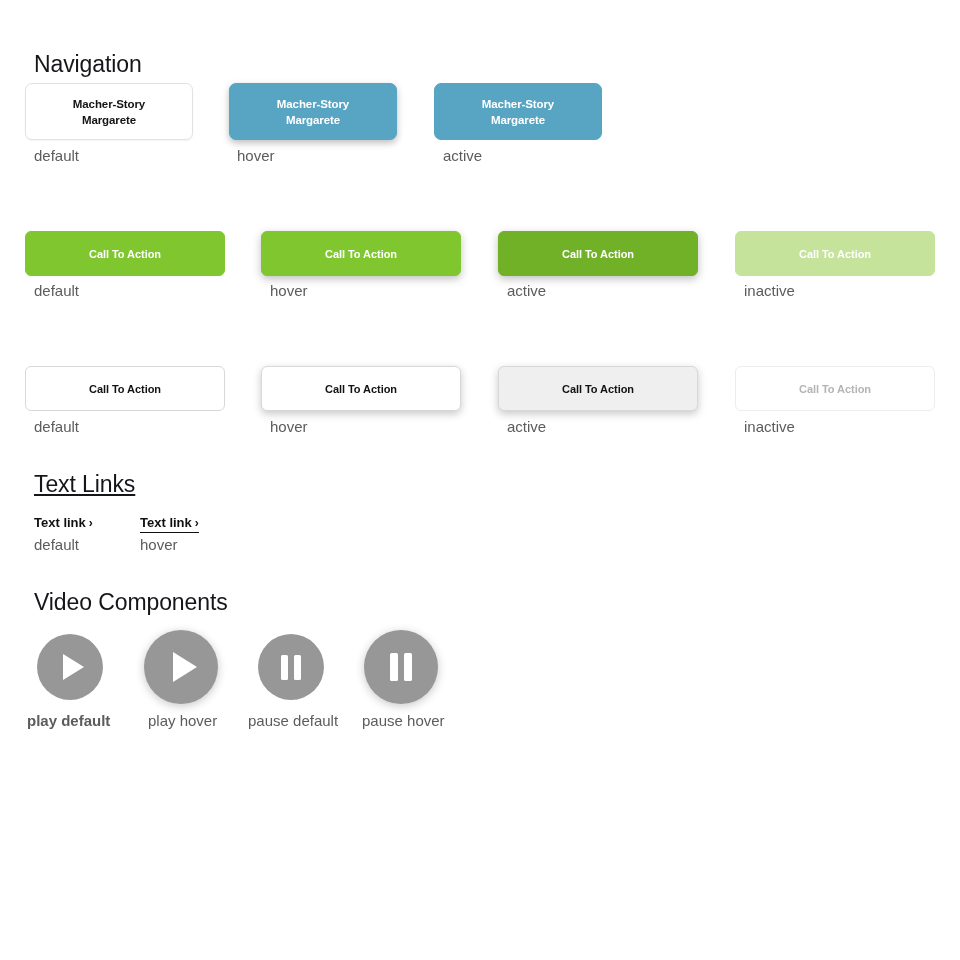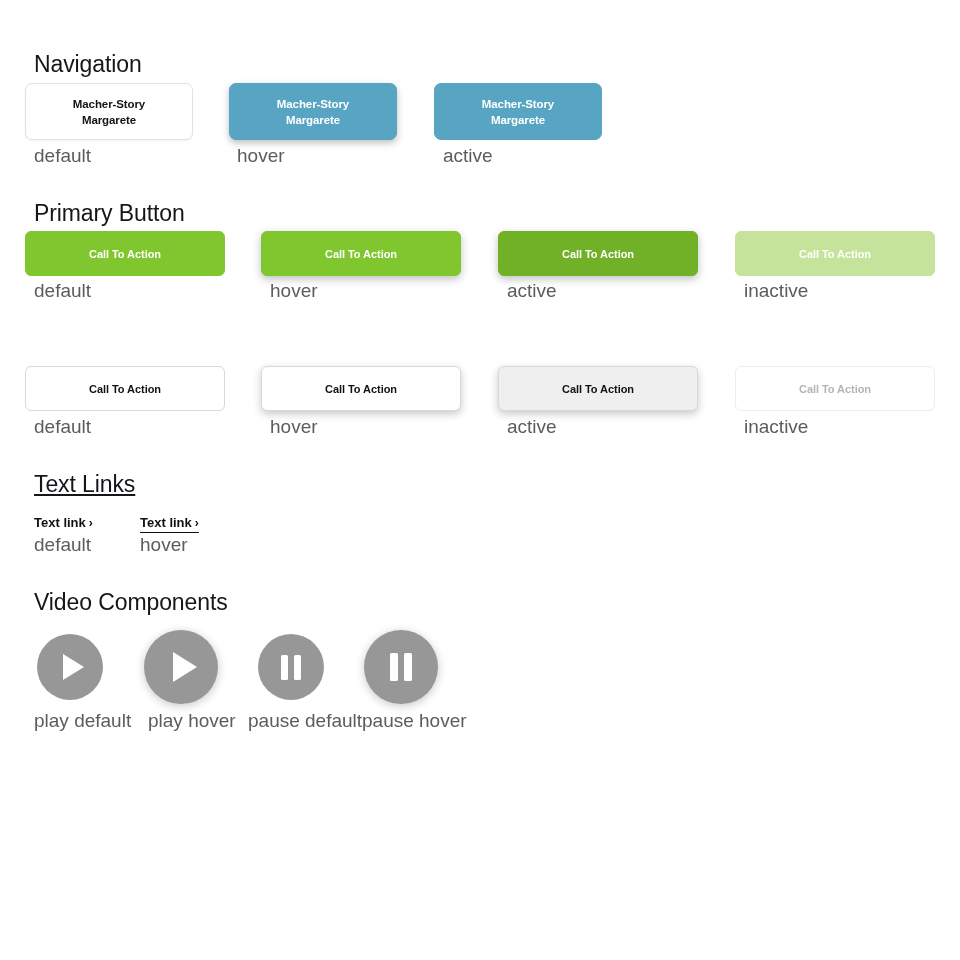--- a/index.html
+++ b/index.html
@@ -31,21 +31,21 @@
     font-weight: 400;
     letter-spacing: -0.1px;
     color: #15161a;
     white-space: nowrap;
     line-height: 28px;
   }
 
   
   .state-label {
     position: absolute;
-    font-size: 19px;
+    font-size: 15px;
     font-weight: 400;
     color: #5c5c5c;
     white-space: nowrap;
     line-height: 16px;
   }
 
   
   .nav-tile {
     position: absolute;
     width: 168px;
@@ -234,21 +234,20 @@
   <div class="state-label" style="left:237px; top:148px;">hover</div>
 
   <div class="nav-tile nav-active" style="left:434px; top:83px;">
     <div>
       <span class="nav-line">Macher-Story</span>
       <span class="nav-line">Margarete</span>
     </div>
   </div>
   <div class="state-label" style="left:443px; top:148px;">active</div>
 
-  <div class="section-title" style="top:199px;">Primary Button</div>
 
   <div class="cta primary-default" style="left:25px; top:231px;">Call To Action</div>
   <div class="state-label" style="left:34px; top:283px;">default</div>
 
   <div class="cta primary-hover" style="left:261px; top:231px;">Call To Action</div>
   <div class="state-label" style="left:270px; top:283px;">hover</div>
 
   <div class="cta primary-active" style="left:498px; top:231px;">Call To Action</div>
   <div class="state-label" style="left:507px; top:283px;">active</div>
 
@@ -280,21 +279,21 @@
     <span>Text link</span>
     <span class="chev">›</span>
   </div>
   <div class="state-label" style="left:140px; top:537px;">hover</div>
 
   <div class="section-title" style="top:588px;">Video Components</div>
 
   <div class="video-btn video-default" style="left:37px; top:634px;">
     <span class="play-tri"></span>
   </div>
-  <div class="state-label" style="left:34px; top:713px;">play default</div>
+  <div class="state-label" style="left:27px; top:713px;font-weight:bold;">play default</div>
 
   <div class="video-btn video-hover" style="left:144px; top:630px;">
     <span class="play-tri"></span>
   </div>
   <div class="state-label" style="left:148px; top:713px;">play hover</div>
 
   <div class="video-btn video-default" style="left:258px; top:634px;">
     <span class="pause-ico">
       <span></span>
         <span></span>

